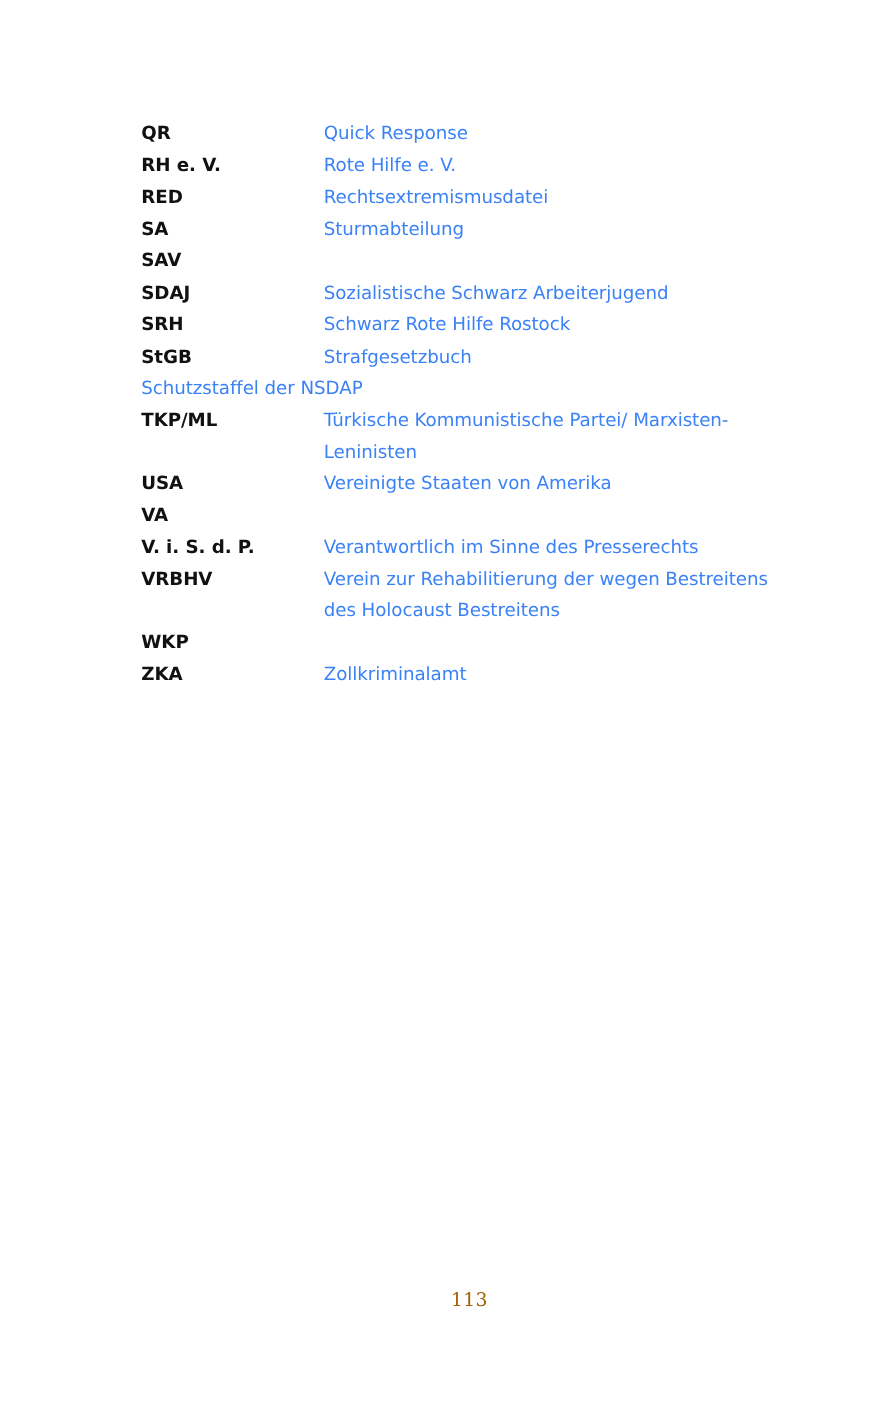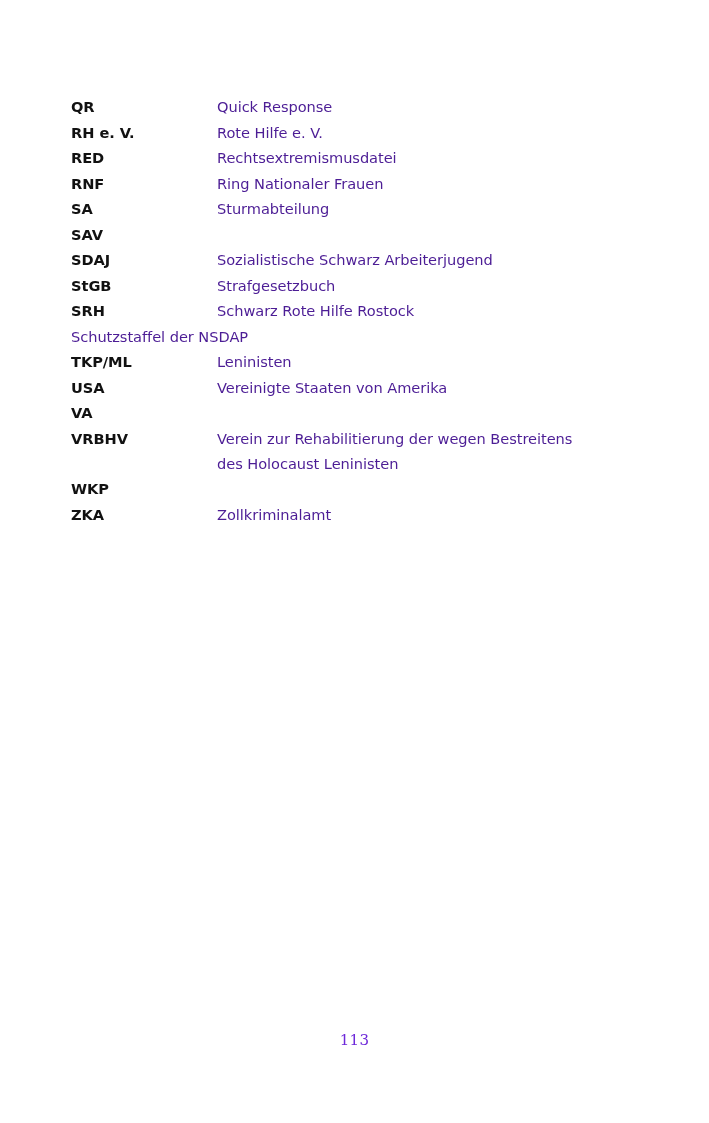--- a/index.html
+++ b/index.html
@@ -15,20 +15,21 @@
     font-family: "DejaVu Sans", "Liberation Sans", sans-serif;
     color: #1a1a1a;
     overflow: hidden;
     -webkit-font-smoothing: antialiased;
   }
 
   .page {
     position: absolute;
     inset: 0;
     background: #ffffff;
+    margin-left: 42px;
   }
 
   
   .glossary {
     position: absolute;
     left: 71px;
     top: 94px;
     width: 560px;
   }
 
@@ -48,39 +49,39 @@
     white-space: nowrap;
     color: #111111;
   }
 
   .definition {
     flex: 1 1 auto;
     font-weight: normal;
     font-size: 14.6px;
     line-height: 25px;
     letter-spacing: -0.05px;
-    color: #4c1d95;
+    color: #3b82f6;
     max-width: 412px;
   }
 
   
   .definition .cont {
     display: block;
   }
 
   
   .folio {
     position: absolute;
     left: 0;
     right: 0;
     top: 1031px;
     text-align: center;
     font-family: "DejaVu Serif", "Liberation Serif", serif;
     font-size: 15px;
-    color: #6d28d9;
+    color: #a16207;
     letter-spacing: 0.3px;
   }
 </style>
 </head>
 <body>
 
 <div class="page">
 
   <div class="glossary" id="glossary-list">
       <div class="entry">
@@ -89,59 +90,59 @@
       </div>
       <div class="entry">
         <div class="term">RH e. V.</div>
         <div class="definition"><span>Rote Hilfe e. V.</span></div>
       </div>
       <div class="entry">
         <div class="term">RED</div>
         <div class="definition"><span>Rechtsextremismusdatei</span></div>
       </div>
       <div class="entry">
-        <div class="term">RNF</div>
-        <div class="definition"><span>Ring Nationaler Frauen</span></div>
-      </div>
-      <div class="entry">
         <div class="term">SA</div>
         <div class="definition"><span>Sturmabteilung</span></div>
       </div>
       <div class="entry">
         <div class="term">SAV</div>
       </div>
       <div class="entry">
         <div class="term">SDAJ</div>
         <div class="definition"><span>Sozialistische Schwarz Arbeiterjugend</span></div>
       </div>
       <div class="entry">
+        <div class="term">SRH</div>
+        <div class="definition"><span>Schwarz Rote Hilfe Rostock</span></div>
+      </div>
+      <div class="entry">
         <div class="term">StGB</div>
         <div class="definition"><span>Strafgesetzbuch</span></div>
-      </div>
-      <div class="entry">
-        <div class="term">SRH</div>
-        <div class="definition"><span>Schwarz Rote Hilfe Rostock</span></div>
       </div>
       <div class="entry">
         <div class="definition"><span>Schutzstaffel der NSDAP</span></div>
       </div>
       <div class="entry">
         <div class="term">TKP/ML</div>
-        <div class="definition"><span class="cont">Leninisten</span></div>
+        <div class="definition"><span>Türkische Kommunistische Partei/ Marxisten-</span><span class="cont">Leninisten</span></div>
       </div>
       <div class="entry">
         <div class="term">USA</div>
         <div class="definition"><span>Vereinigte Staaten von Amerika</span></div>
       </div>
       <div class="entry">
         <div class="term">VA</div>
       </div>
       <div class="entry">
+        <div class="term">V. i. S. d. P.</div>
+        <div class="definition"><span>Verantwortlich im Sinne des Presserechts</span></div>
+      </div>
+      <div class="entry">
         <div class="term">VRBHV</div>
-        <div class="definition"><span>Verein zur Rehabilitierung der wegen Bestreitens</span><span class="cont">des Holocaust Leninisten</span></div>
+        <div class="definition"><span>Verein zur Rehabilitierung der wegen Bestreitens</span><span class="cont">des Holocaust Bestreitens</span></div>
       </div>
       <div class="entry">
         <div class="term">WKP</div>
       </div>
       <div class="entry">
         <div class="term">ZKA</div>
         <div class="definition"><span>Zollkriminalamt</span></div>
       </div>
     </div>
 

